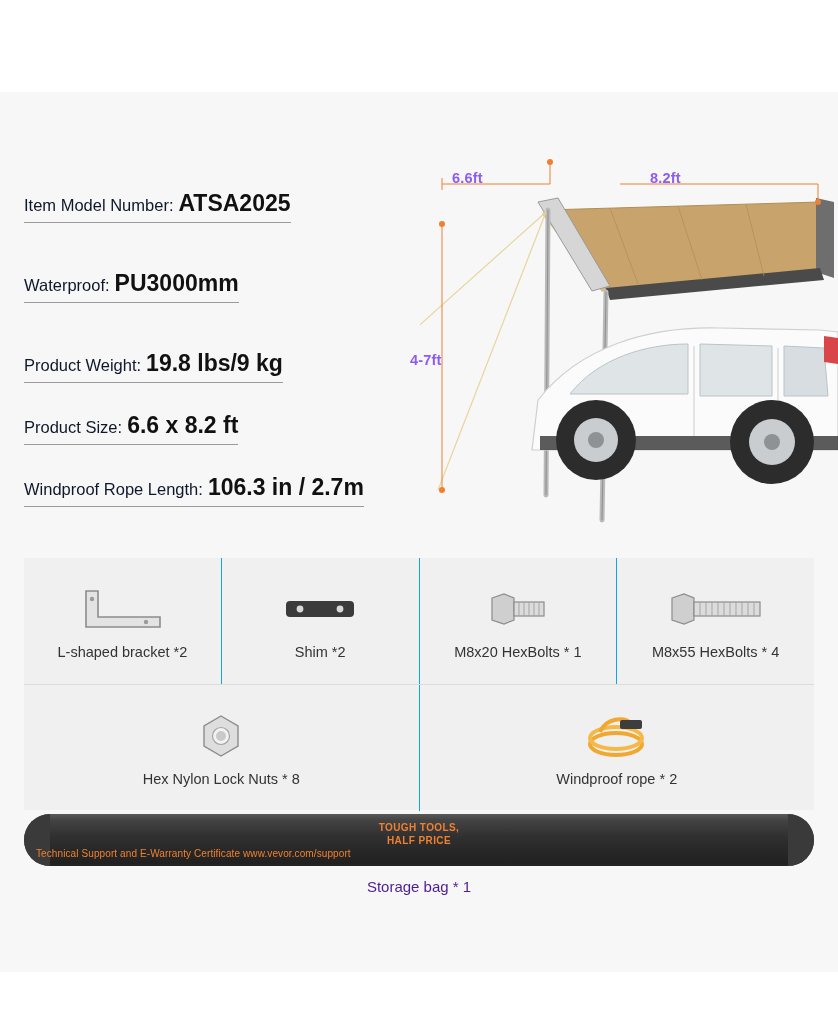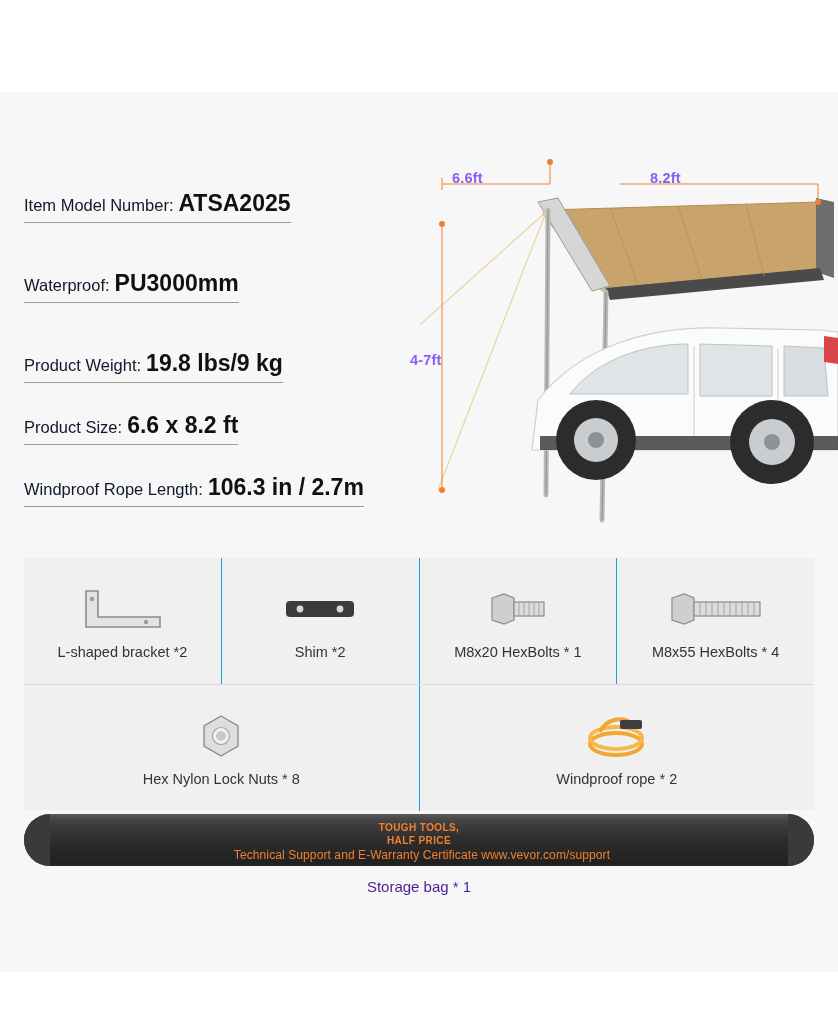--- a/index.html
+++ b/index.html
@@ -126,24 +126,23 @@
   .bag-title{
     position:absolute;left:0;right:0;top:8px;
     text-align:center;
     color:#f08030;
     font-size:10px;
     font-weight:bold;
     line-height:12.5px;
     letter-spacing:.4px;
   }
   .bag-sub{
-    position:absolute;left:6px;right:0;top:34px;
-    text-align:center;
+    position:absolute;left:12px;right:0;top:34px;
     color:#f08030;
-    font-size:12px;
+    font-size:10px;
     letter-spacing:.1px;
   }
   .bag-cap{
     margin-top:12px;
     text-align:center;
     font-size:15px;
     color:#4c1d95;
   }
 </style>
 </head>

